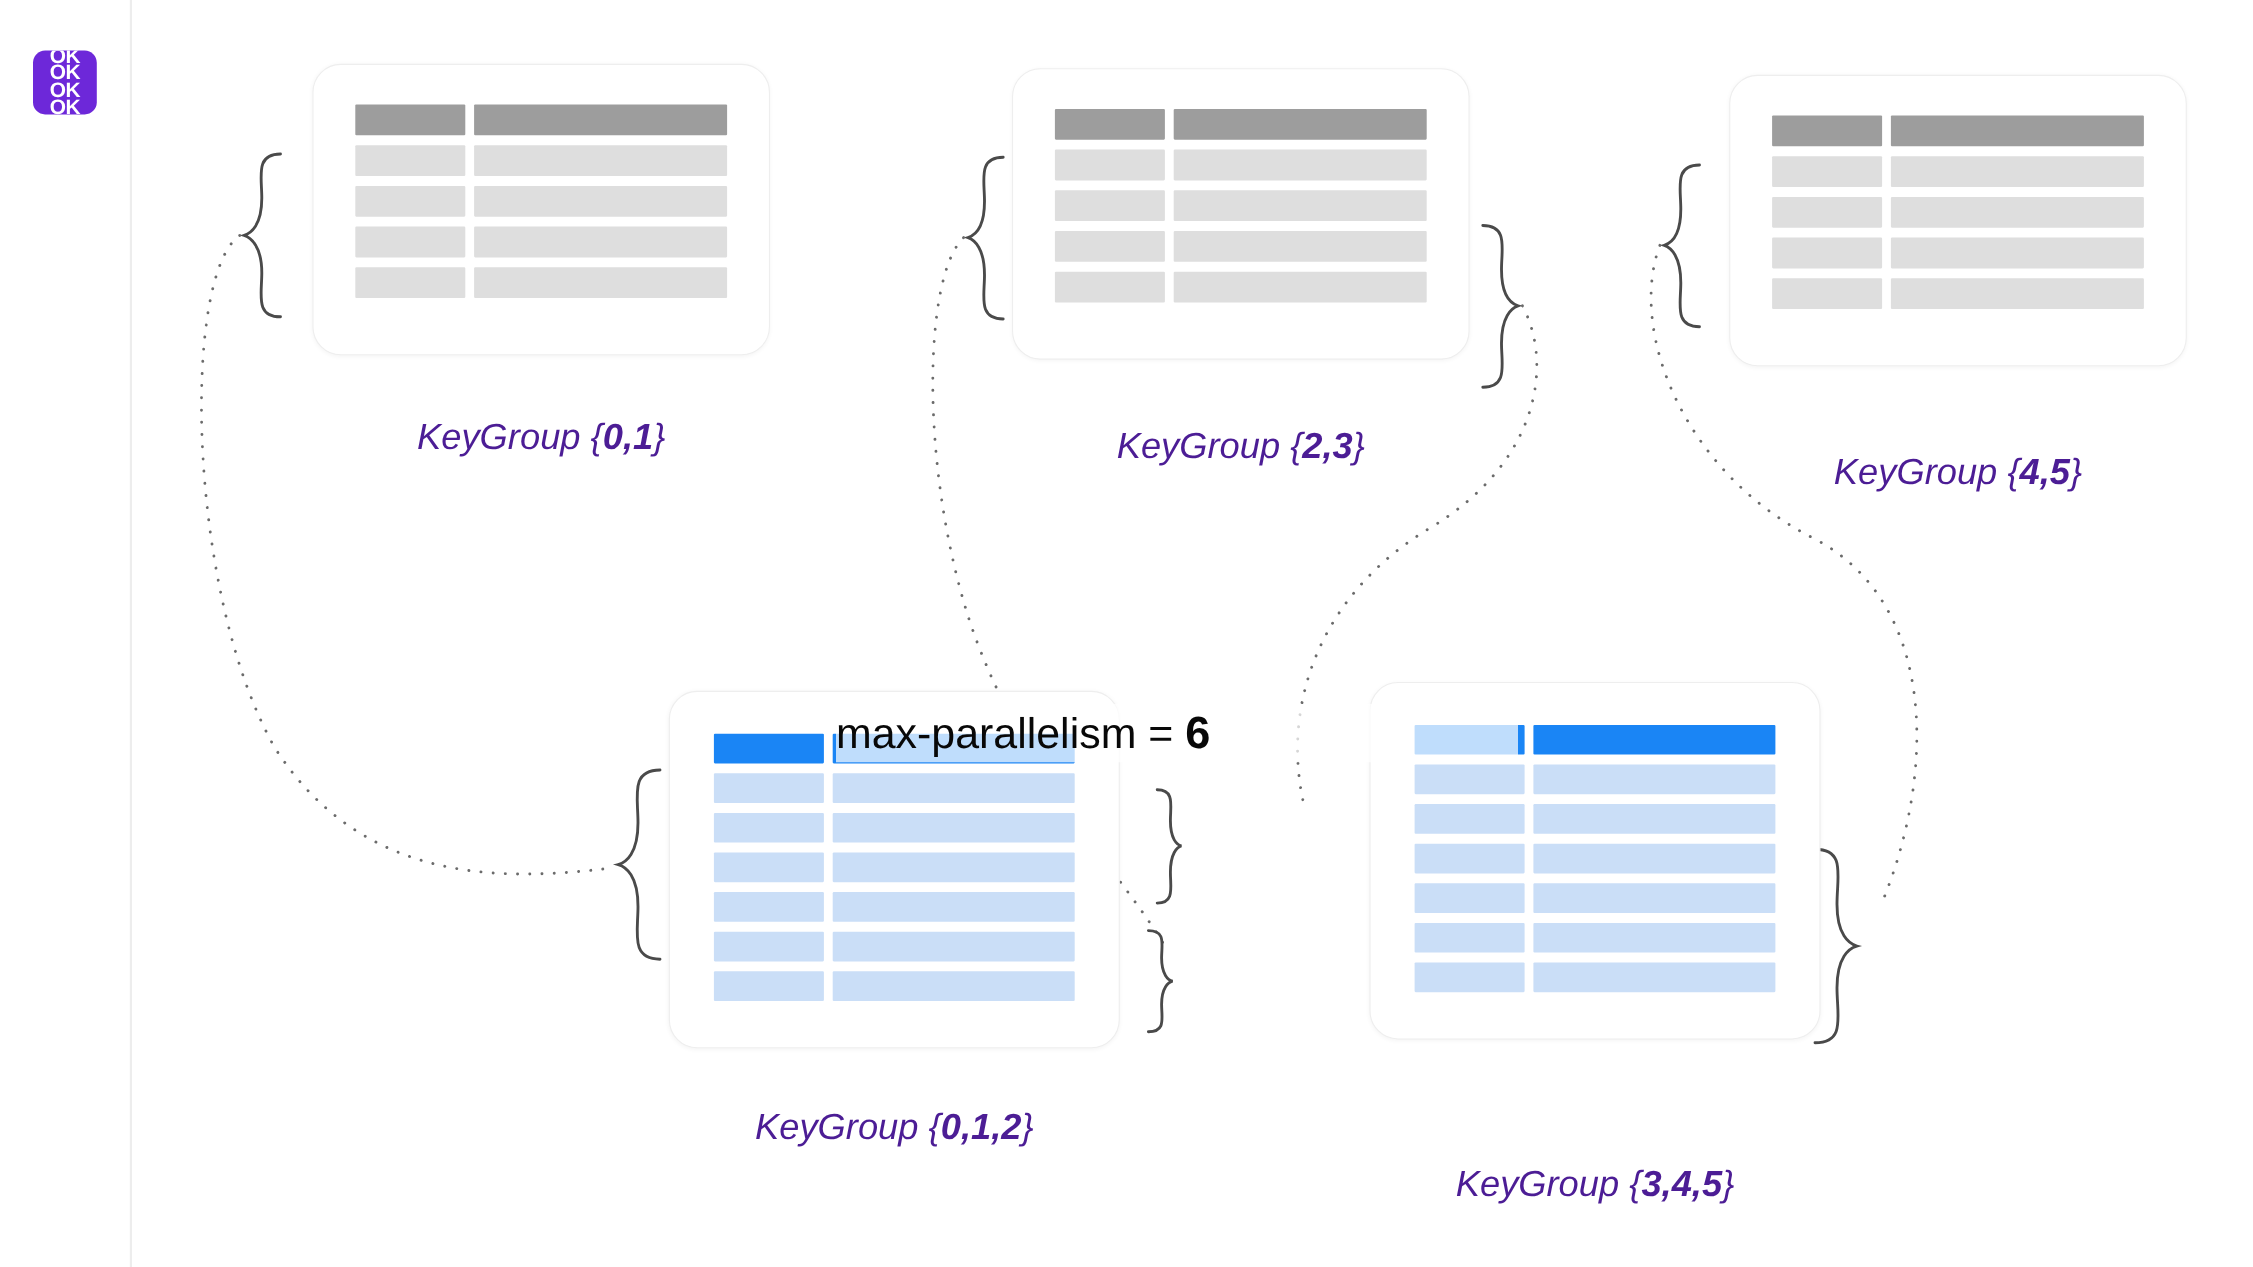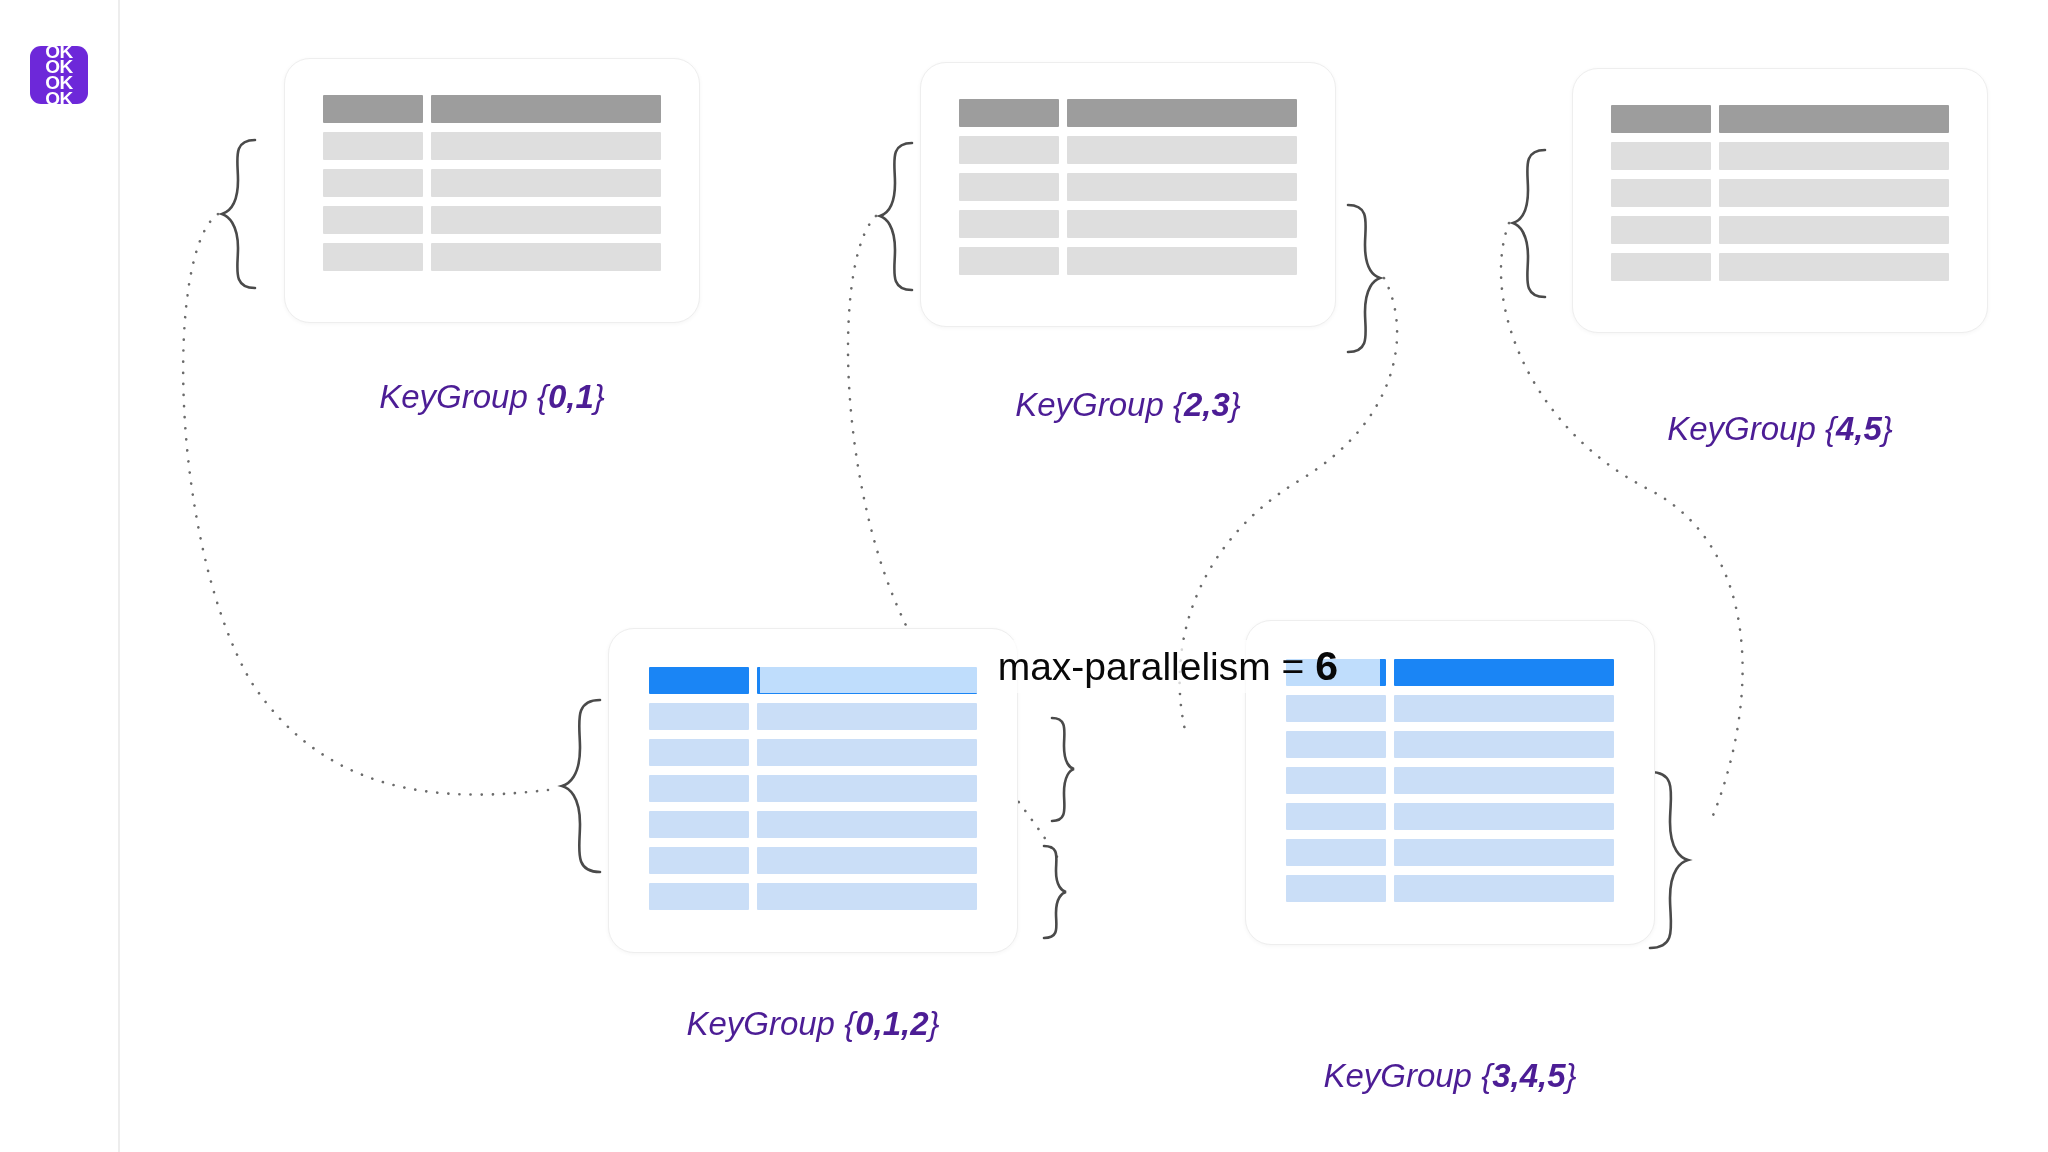--- a/index.html
+++ b/index.html
@@ -105,21 +105,21 @@
   .caption b { font-weight: bold; font-style: italic; }
 
   
   .params {
     position: absolute;
     left: 760px;
     top: 640px;
     width: 620px;
     z-index: 30;
     display: flex;
-    flex-direction: column;
+    flex-direction: row;
     gap: 36px;
     background: rgba(255,255,255,0.72);
     padding: 6px 0;
   }
   .param-line {
     font-family: "Liberation Sans", sans-serif;
     font-size: 39px;
     color: #080808;
     text-align: right;
     white-space: nowrap;

